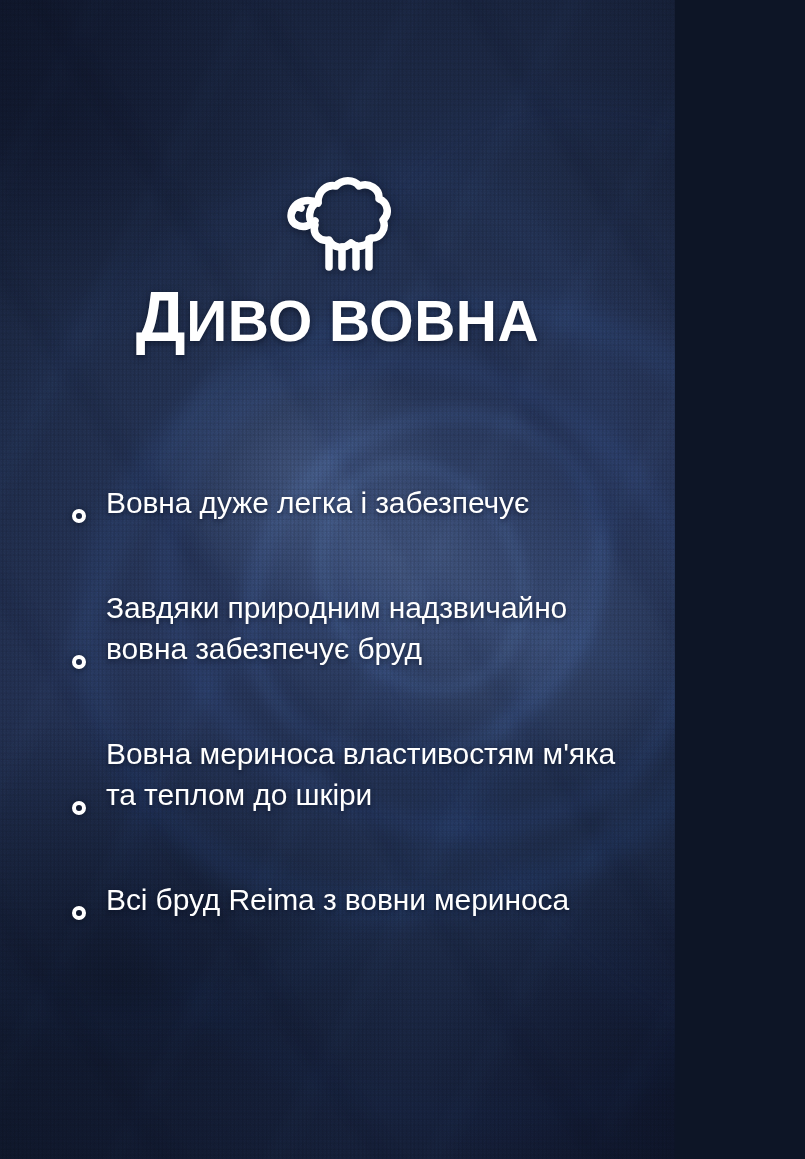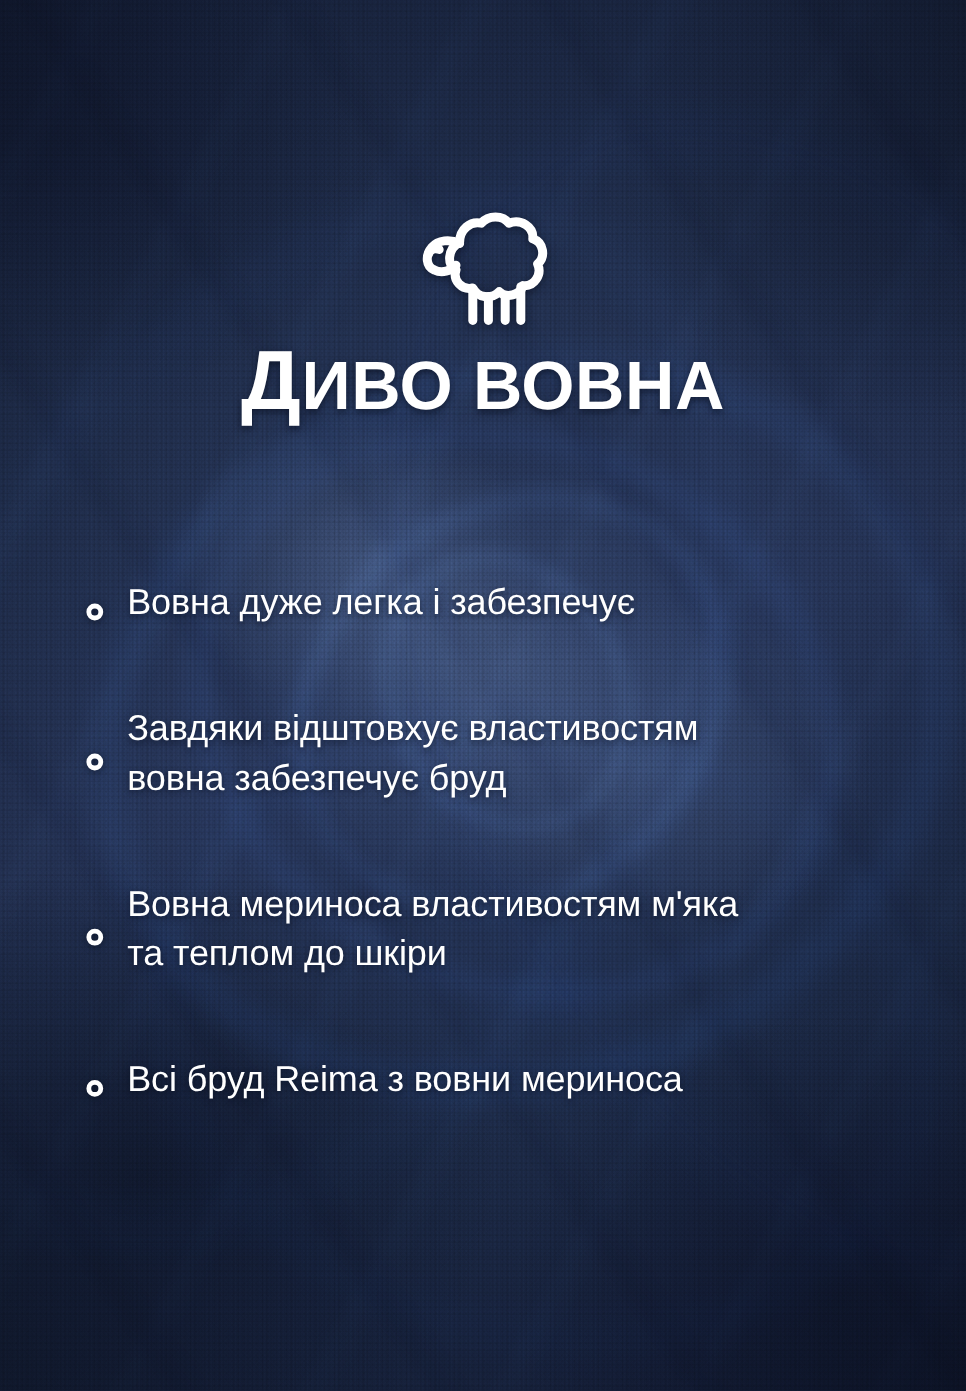--- a/index.html
+++ b/index.html
@@ -6,21 +6,21 @@
     margin: 0;
     padding: 0;
     background: #0d1526;
   }
   body {
     font-family: "Liberation Sans", sans-serif;
   }
 
   #poster {
     position: relative;
-    width: 805px;
+    width: 675px;
     height: 1159px;
     overflow: hidden;
     background-color: #1d2a48;
     isolation: isolate;
   }
 
   
   .fabric-base {
     position: absolute;
     inset: 0;
@@ -206,21 +206,21 @@
     position: absolute;
     left: 72px;
     top: 482px;
     width: 700px;
     margin: 0;
     padding: 0;
     list-style: none;
   }
   .bullet-item {
     display: flex;
-    align-items: center;
+    align-items: flex-end;
     margin-bottom: 64px;
   }
   .bullet-item:last-child {
     margin-bottom: 0;
   }
   .bullet-marker {
     flex: 0 0 auto;
     width: 14px;
     height: 14px;
     margin-top: 14px;
@@ -298,21 +298,21 @@
       <li class="bullet-item">
         <span class="bullet-marker"></span>
         <span class="bullet-text">
           <span class="line">Вовна дуже легка і забезпечує</span>
         </span>
       </li>
 
       <li class="bullet-item">
         <span class="bullet-marker"></span>
         <span class="bullet-text">
-          <span class="line">Завдяки відштовхує властивостям</span>
+          <span class="line">Завдяки природним надзвичайно</span>
           <span class="line">вовна забезпечує бруд</span>
         </span>
       </li>
 
       <li class="bullet-item">
         <span class="bullet-marker"></span>
         <span class="bullet-text">
           <span class="line">Вовна мериноса властивостям м'яка</span>
           <span class="line">та теплом до шкіри</span>
         </span>

